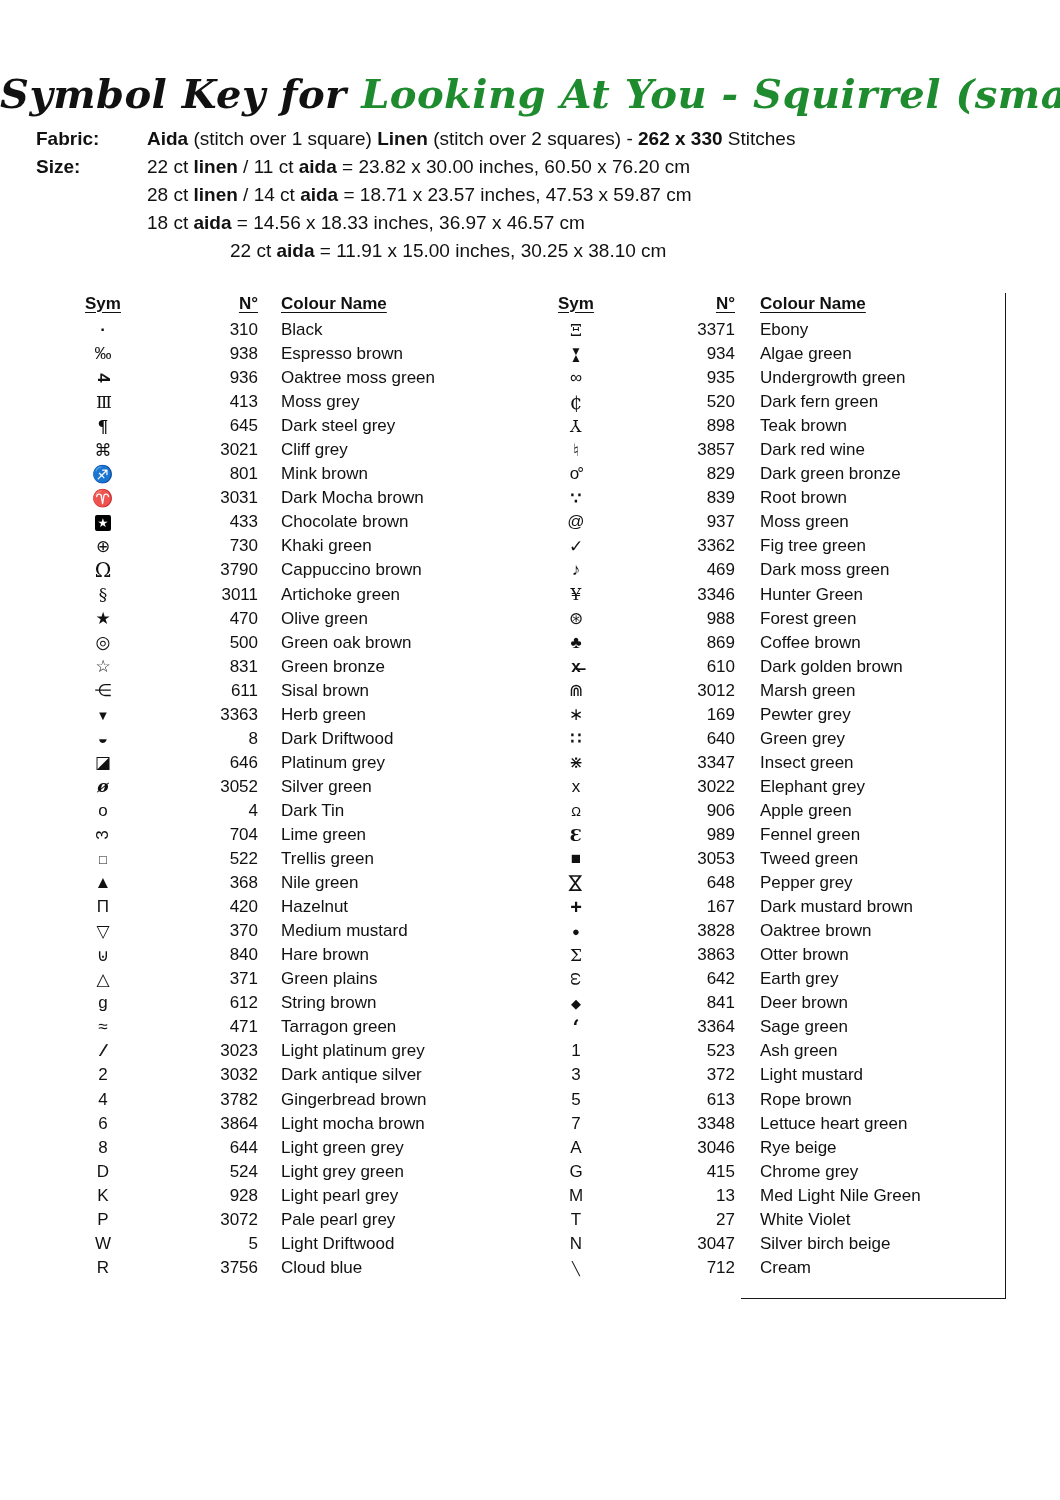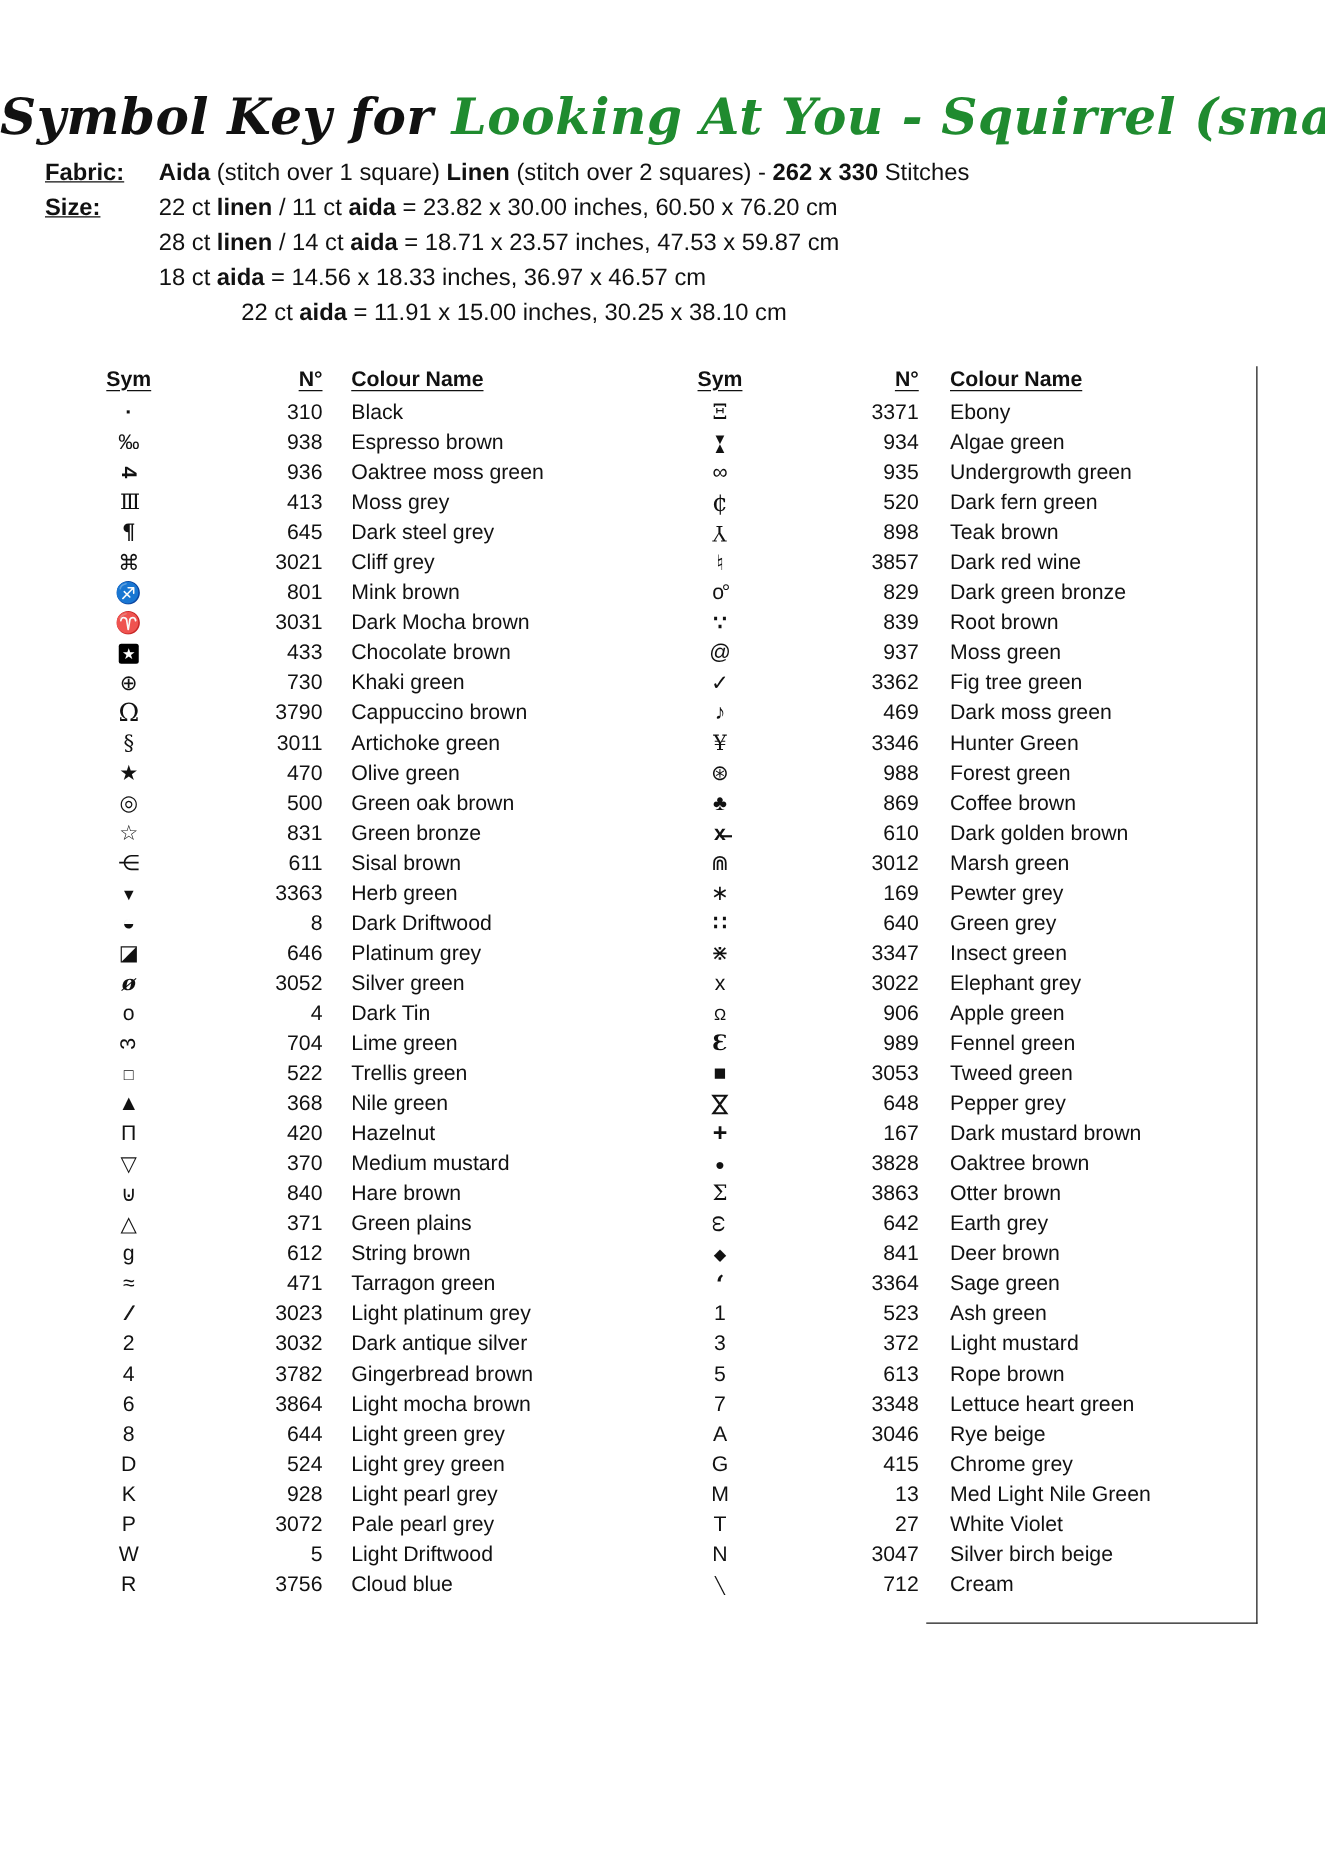--- a/index.html
+++ b/index.html
@@ -11,22 +11,22 @@
   .bold{font-weight:bold;}
   
   .title{
     position:absolute;top:70px;left:0;width:1060px;text-align:center;
     font-family:"DejaVu Serif",serif;font-style:italic;font-weight:bold;
     font-size:40px;letter-spacing:.5px;white-space:nowrap;
   }
   .title .green{color:#1f8b2f;}
   
   .inforow{position:absolute;left:36px;font-size:19px;line-height:22px;white-space:nowrap;}
-  .inforow .lbl{display:inline-block;width:91px;font-weight:bold;text-decoration:underline;}
-  .inforow .content{display:inline-block;}
+  .inforow .lbl{display:inline-block;width:91px;font-weight:bold;}
+  .inforow .content{display:inline-block;margin-left:20px;}
   
   .khead,.krow{display:flex;align-items:center;}
   .khead{position:absolute;top:294px;font-size:17px;font-weight:bold;}
   .khead .cell{text-decoration:underline;text-underline-offset:3px;}
   .kcol{position:absolute;top:318px;}
   .krow{height:24.05px;font-size:17px;}
   .cell{white-space:nowrap;}
   .sym{width:60px;text-align:center;}
   .num{text-align:right;}
   .name{padding-left:23px;text-align:left;}
@@ -60,21 +60,21 @@
 <div class="inforow" style="top:156px">
   <span class="lbl">Size:</span><span class="content"><span>22 ct </span><span class="bold">linen</span><span> / 11 ct </span><span class="bold">aida</span><span> = 23.82 x 30.00 inches, 60.50 x 76.20 cm</span></span>
 </div>
 <div class="inforow" style="top:184px">
   <span class="lbl"></span><span class="content"><span>28 ct </span><span class="bold">linen</span><span> / 14 ct </span><span class="bold">aida</span><span> = 18.71 x 23.57 inches, 47.53 x 59.87 cm</span></span>
 </div>
 <div class="inforow" style="top:212px">
   <span class="lbl"></span><span class="content" style=""><span>18 ct </span><span class="bold">aida</span><span>  = 14.56 x 18.33 inches, 36.97 x 46.57 cm</span></span>
 </div>
 <div class="inforow" style="top:240px">
-  <span class="lbl"></span><span class="content" style="margin-left:66px"><span>22 ct </span><span class="bold">aida</span><span> = 11.91 x 15.00 inches, 30.25 x 38.10 cm</span></span>
+  <span class="lbl"></span><span class="content" style="margin-left:103px"><span>22 ct </span><span class="bold">aida</span><span> = 11.91 x 15.00 inches, 30.25 x 38.10 cm</span></span>
 </div>
 
 <div class="khead t0" style="left:73px">
   <div class="cell sym">Sym</div>
   <div class="cell num">N°</div>
   <div class="cell name">Colour Name</div>
 </div>
 <div class="kcol t0" style="left:73px" id="key-col-0">
     <div class="krow">
       <div class="cell sym"><span class="glyph b">·</span></div>

